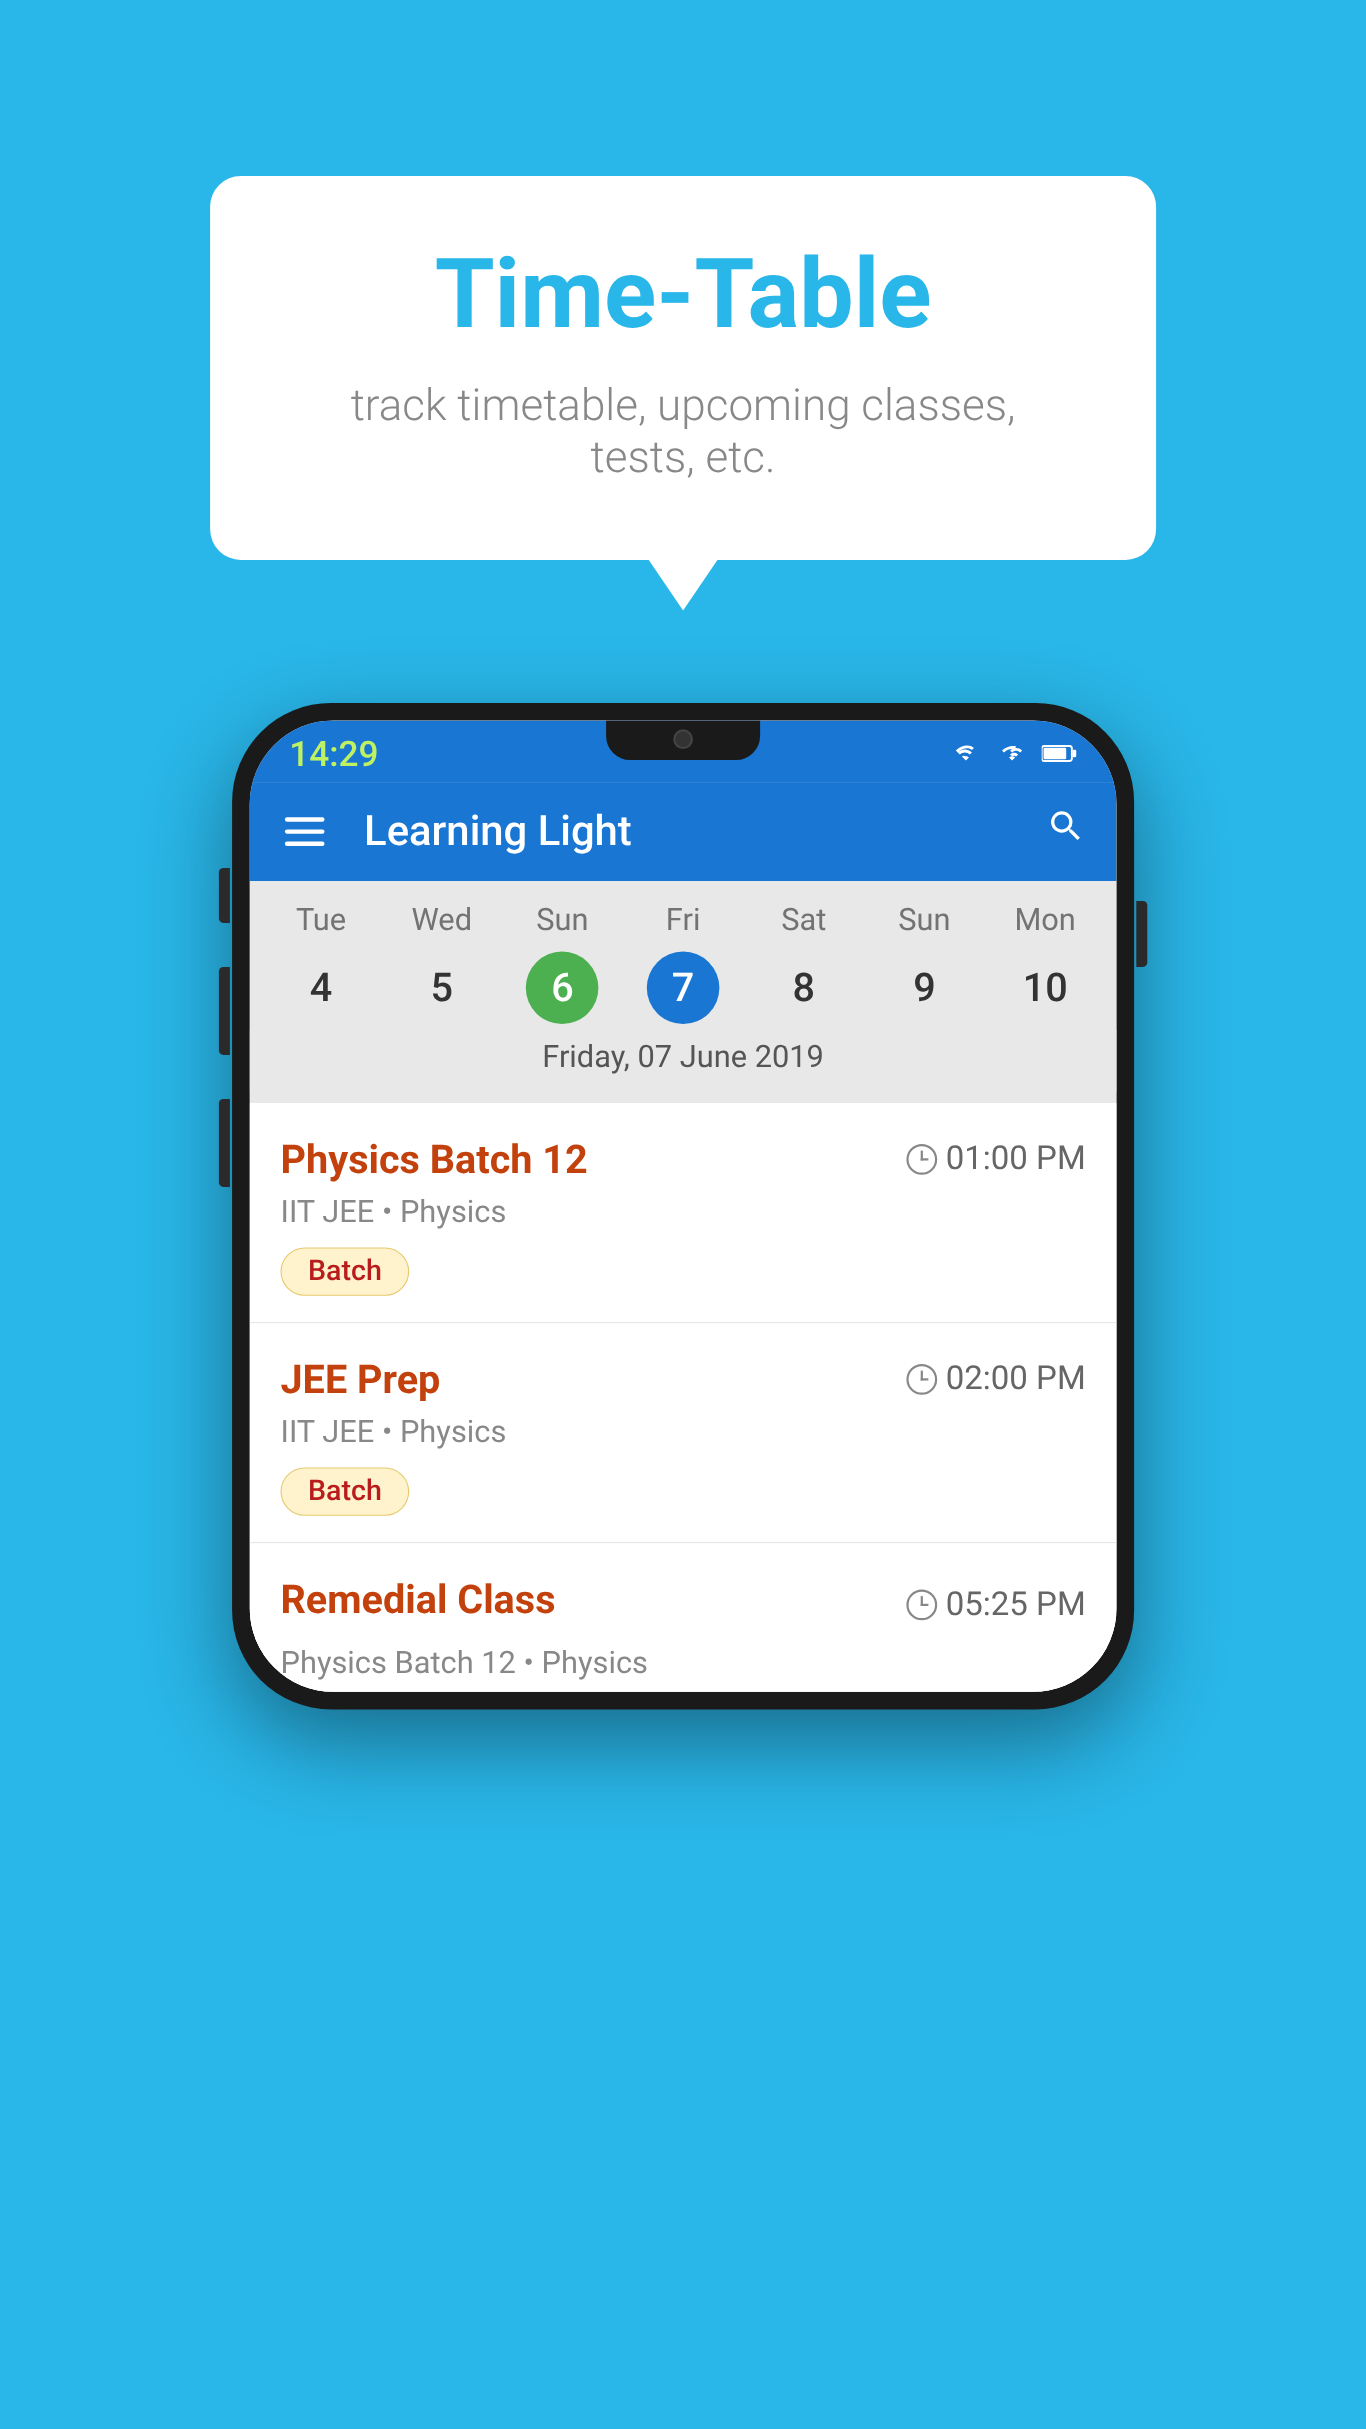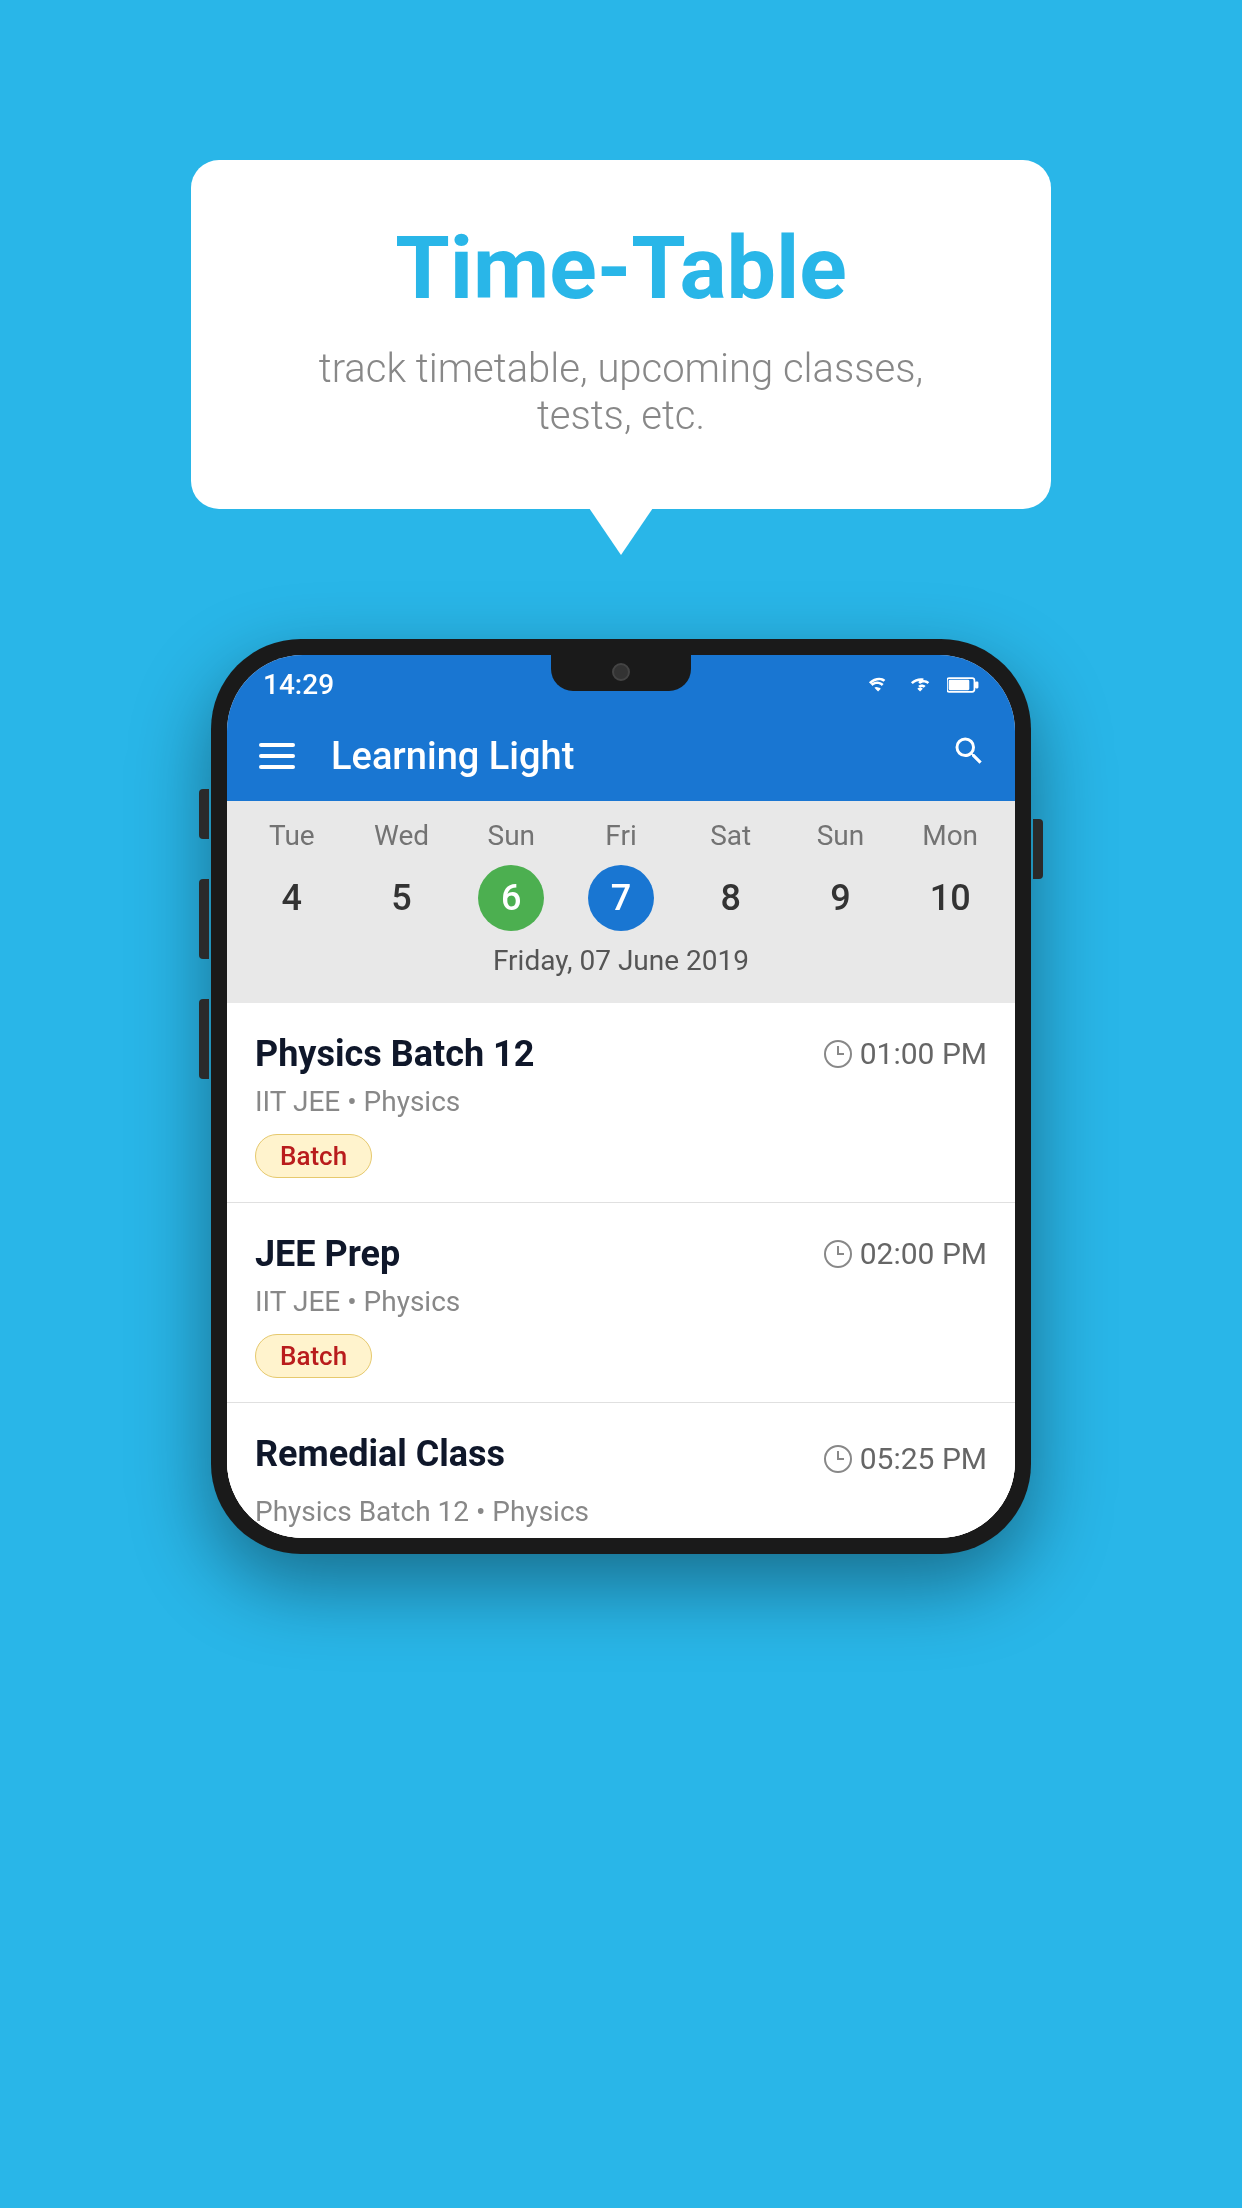--- a/index.html
+++ b/index.html
@@ -113,22 +113,22 @@
       background: #1976d2;
       height: 56px;
       display: flex;
       align-items: center;
       justify-content: space-between;
       padding: 0 36px;
       padding-top: 4px;
     }
 
     .status-time {
-      color: #ffffff;
-      font-size: 28px;
+      color: #bef264;
+      font-size: 32px;
       font-weight: 500;
     }
 
     .status-icons {
       display: flex;
       align-items: center;
       gap: 10px;
     }
 
     .wifi-icon, .signal-icon, .battery-icon {
@@ -255,21 +255,21 @@
     .schedule-item-header {
       display: flex;
       align-items: center;
       justify-content: space-between;
       margin-bottom: 10px;
     }
 
     .schedule-name {
       font-size: 36px;
       font-weight: 700;
-      color: #0f172a;
+      color: #c2410c;
     }
 
     .schedule-time {
       display: flex;
       align-items: center;
       gap: 8px;
       font-size: 30px;
       color: #666;
     }
 

